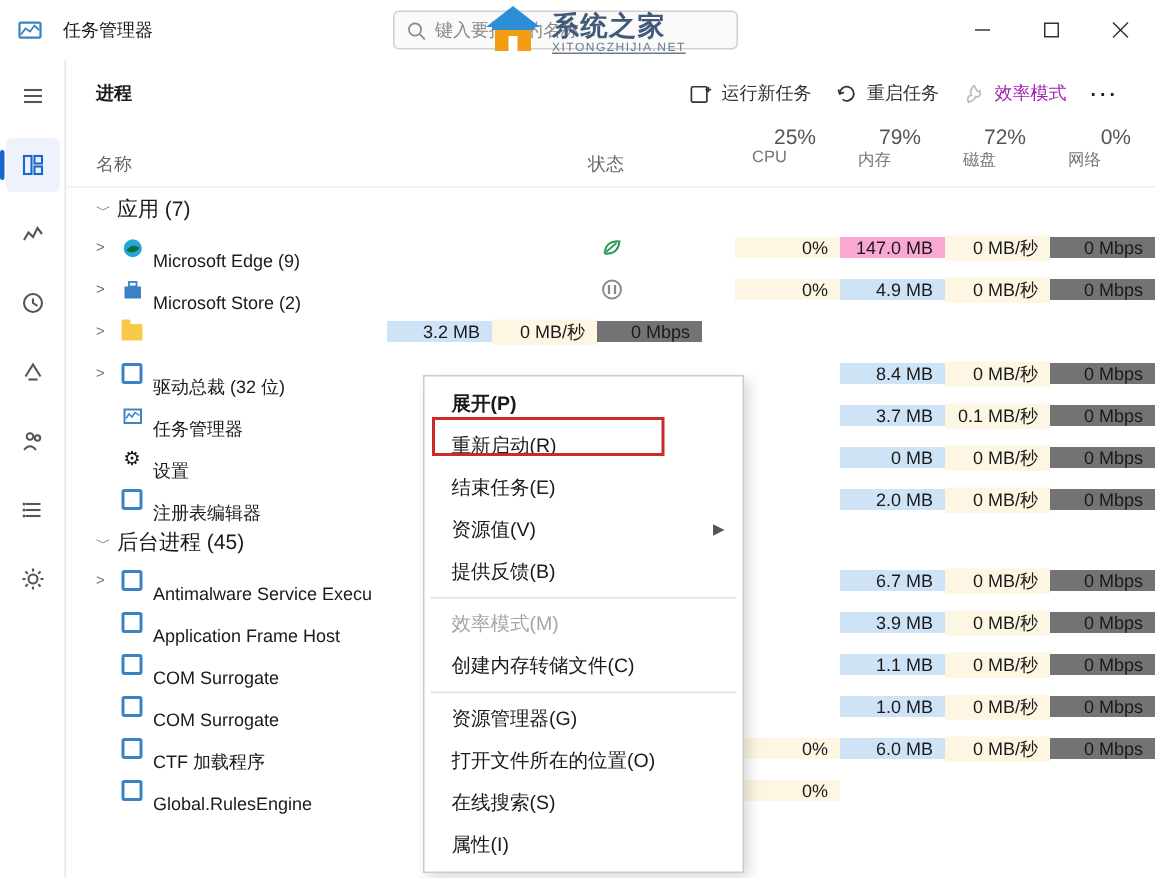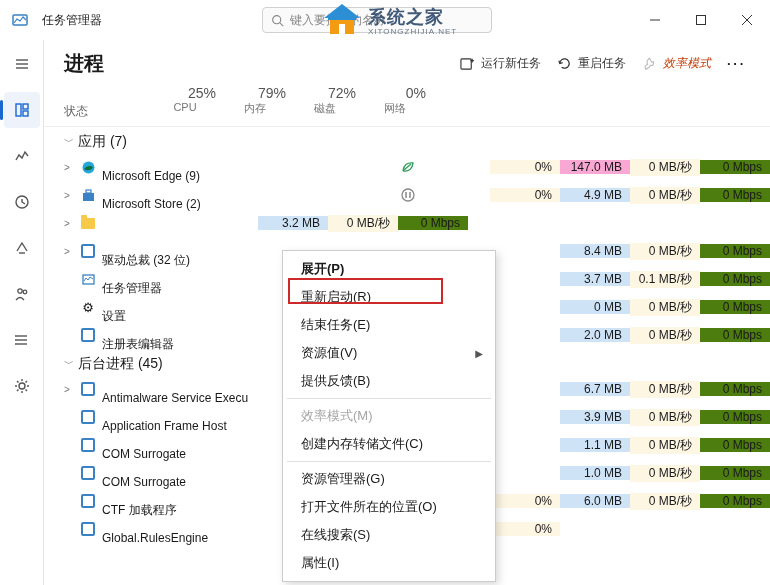--- a/index.html
+++ b/index.html
@@ -15,35 +15,35 @@
 .winbtns { display: flex; }
 .winbtn { width: 46px; height: 40px; display: flex; align-items: center; justify-content: center; color: #333; }
 .winbtn svg { stroke: #333; }
 
 
 .watermark { position: absolute; top: 2px; left: 320px; z-index: 50; display: flex; align-items: center; pointer-events: none; }
 .watermark .logo-box { width: 44px; height: 36px; position: relative; }
 .watermark .logo-box .house { position:absolute; inset:0; }
 .watermark .txt { margin-left: 4px; }
 .watermark .cn { font-size: 18px; font-weight: 700; color: #415a7a; letter-spacing: 1px; }
-.watermark .py { font-size: 8px; color: #6a7a8a; letter-spacing: 1px; margin-top: -2px; }
+.watermark .py { font-size: 8px; color: #6a7a8a; letter-spacing: 1px; margin-top: -2px; text-decoration: underline; }
 
 
 .main { display: flex; height: calc(585px - 40px); }
 .sidebar { width: 44px; border-right: 1px solid #e5e5e5; display: flex; flex-direction: column; align-items: center; padding-top: 6px; gap: 10px; }
 .sidebar .sbtn { width: 36px; height: 36px; display: flex; align-items: center; justify-content: center; border-radius: 4px; color: #555; }
 .sidebar .sbtn.active { background: #eef3fb; color: #1a66d0; position: relative; }
 .sidebar .sbtn.active::before { content:""; position:absolute; left:-4px; top:8px; bottom:8px; width:3px; background:#1a66d0; border-radius:2px; }
 
 
 .content { flex: 1; display: flex; flex-direction: column; overflow: hidden; }
 .header { display: flex; align-items: center; padding: 10px 16px 6px 20px; }
-.header h1 { font-size: 20px; font-weight: 600; flex: 1; font-family: Liberation Mono, monospace; }
+.header h1 { font-size: 12px; font-weight: 600; flex: 1; font-family: Liberation Mono, monospace; }
 .hact { display: flex; align-items: center; gap: 6px; font-size: 12px; color: #333; padding: 4px 8px; border-radius: 4px; }
-.hact.disabled { color: #c2410c; font-style: italic; }
+.hact.disabled { color: #a21caf; }
 .hact svg { flex: 0 0 auto; }
 .more { padding: 4px 8px; letter-spacing: 2px; font-weight: 700; }
 
 
 .colhead { display: flex; padding: 2px 8px 6px 20px; border-bottom: 1px solid #eee; }
 .colhead .name { flex: 1; font-size: 12px; color: #666; padding-top: 18px; }
 .colhead .status { width: 90px; font-size: 12px; color: #666; padding-top: 18px; }
 .colhead .metric { width: 70px; text-align: right; padding-right: 8px; }
 .colhead .metric .pct { font-size: 14px; color: #555; }
 .colhead .metric .lbl { font-size: 11px; color: #777; text-align: center; }
@@ -54,21 +54,21 @@
 .row { display: flex; align-items: center; height: 28px; padding-left: 20px; font-size: 12px; }
 .row .expander { width: 14px; color: #777; font-size: 10px; }
 .row .icon { width: 20px; display: flex; align-items: center; justify-content: center; }
 .row .pname { flex: 1; padding-left: 4px; white-space: nowrap; overflow: hidden; text-overflow: ellipsis; margin-top: 18px; }
 .row .status { width: 90px; display: flex; align-items: center; justify-content: flex-start; color: #888; }
 .row .cell { width: 70px; text-align: right; padding-right: 8px; font-size: 12px; }
 .row .cpu { background: #fdf6e3; }
 .row .mem { background: #cfe3f7; }
 .row .mem.hi { background: #f9a8d4; }
 .row .disk { background: #fdf6e3; }
-.row .net { background: #4d7c0f; }
+.row .net { background: #737373; }
 
 
 .ctx { position: absolute; top: 250px; left: 282px; width: 214px; background: #fff; border: 1px solid #ccc; box-shadow: 3px 3px 8px rgba(0,0,0,0.15); padding: 4px 0; z-index: 100; font-size: 13px; }
 .ctx .item { padding: 5px 18px; position: relative; }
 .ctx .item.disabled { color: #a5a5a5; }
 .ctx .item .sub { position: absolute; right: 12px; top: 50%; transform: translateY(-50%); font-size: 10px; color: #555; }
 .ctx .sep { height: 1px; background: #e0e0e0; margin: 3px 4px; }
 .ctx .hl { position: absolute; border: 2px solid #cc2a2a; pointer-events: none; }
 
 
@@ -220,20 +220,21 @@
       <div class="hact disabled">
         <svg width="15" height="15" viewBox="0 0 16 16">
             <path d="M8,2 Q4,6 6,9 Q2,10 4,14 Q8,13 9,10 Q13,11 12,6 Q10,8 8,2" fill="none" stroke="#bbb" stroke-width="1.2"></path>
           </svg>
         <span>效率模式</span>
       </div>
       <div class="more">···</div>
     </div>
 
     <div class="colhead">
+      <div class="name">名称</div>
       <div class="status">状态</div>
       <div class="metric">
           <div class="pct">25%</div>
           <div class="lbl">CPU</div>
         </div>
       <div class="metric">
           <div class="pct">79%</div>
           <div class="lbl">内存</div>
         </div>
       <div class="metric">

